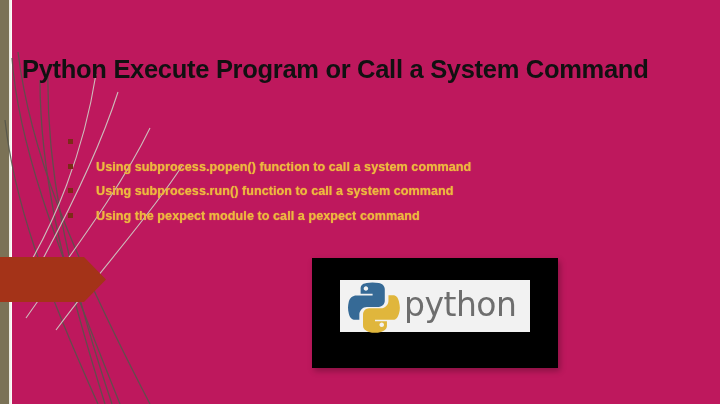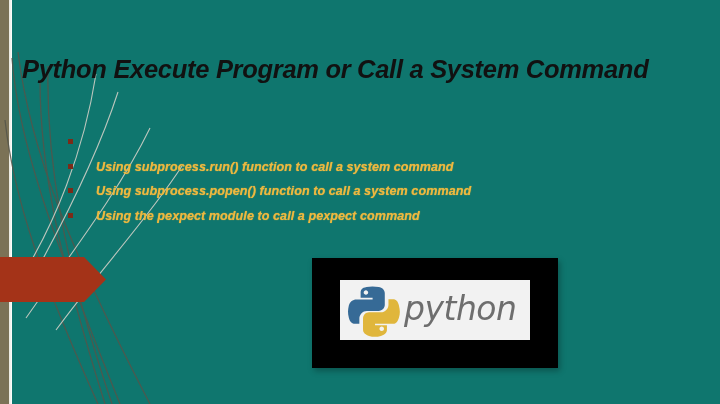--- a/index.html
+++ b/index.html
@@ -8,23 +8,22 @@
     background: #ffffff;
   }
   body {
     font-family: "Liberation Sans", sans-serif;
   }
 
   #slide {
     position: relative;
     width: 720px;
     height: 404px;
-    background: #0f766e;
+    background: #be185d;
     overflow: hidden;
-    font-style: italic;
   }
 
   
   .olive-bar {
     position: absolute;
     left: 0;
     top: 0;
     width: 9px;
     height: 404px;
     background: #7b7256;
@@ -113,21 +112,21 @@
     width: 246px;
     height: 110px;
     background: #000000;
     box-shadow: 2px 3px 6px rgba(0,0,0,0.28);
   }
   .logo-panel {
     position: absolute;
     left: 28px;
     top: 22px;
     width: 190px;
-    height: 60px;
+    height: 52px;
     background: #f2f2f2;
     display: flex;
     align-items: center;
     padding-left: 6px;
     box-sizing: border-box;
   }
   .py-mark {
     width: 54px;
     height: 54px;
     flex: 0 0 54px;
@@ -172,25 +171,25 @@
   </svg>
 
   <div class="title">Python Execute Program or Call a System Command</div>
 
   <ul class="bullet-list">
     <li class="bullet-item">
       <span class="bullet-marker"></span>
     </li>
     <li class="bullet-item">
       <span class="bullet-marker"></span>
+      <span class="bullet-text">Using subprocess.popen() function to call a system command</span>
+    </li>
+    <li class="bullet-item">
+      <span class="bullet-marker"></span>
       <span class="bullet-text">Using subprocess.run() function to call a system command</span>
-    </li>
-    <li class="bullet-item">
-      <span class="bullet-marker"></span>
-      <span class="bullet-text">Using subprocess.popen() function to call a system command</span>
     </li>
     <li class="bullet-item">
       <span class="bullet-marker"></span>
       <span class="bullet-text">Using the pexpect module to call a pexpect command</span>
     </li>
   </ul>
 
   <div class="logo-frame">
     <div class="logo-panel">
       <svg class="py-mark" viewBox="0 0 110 110">

